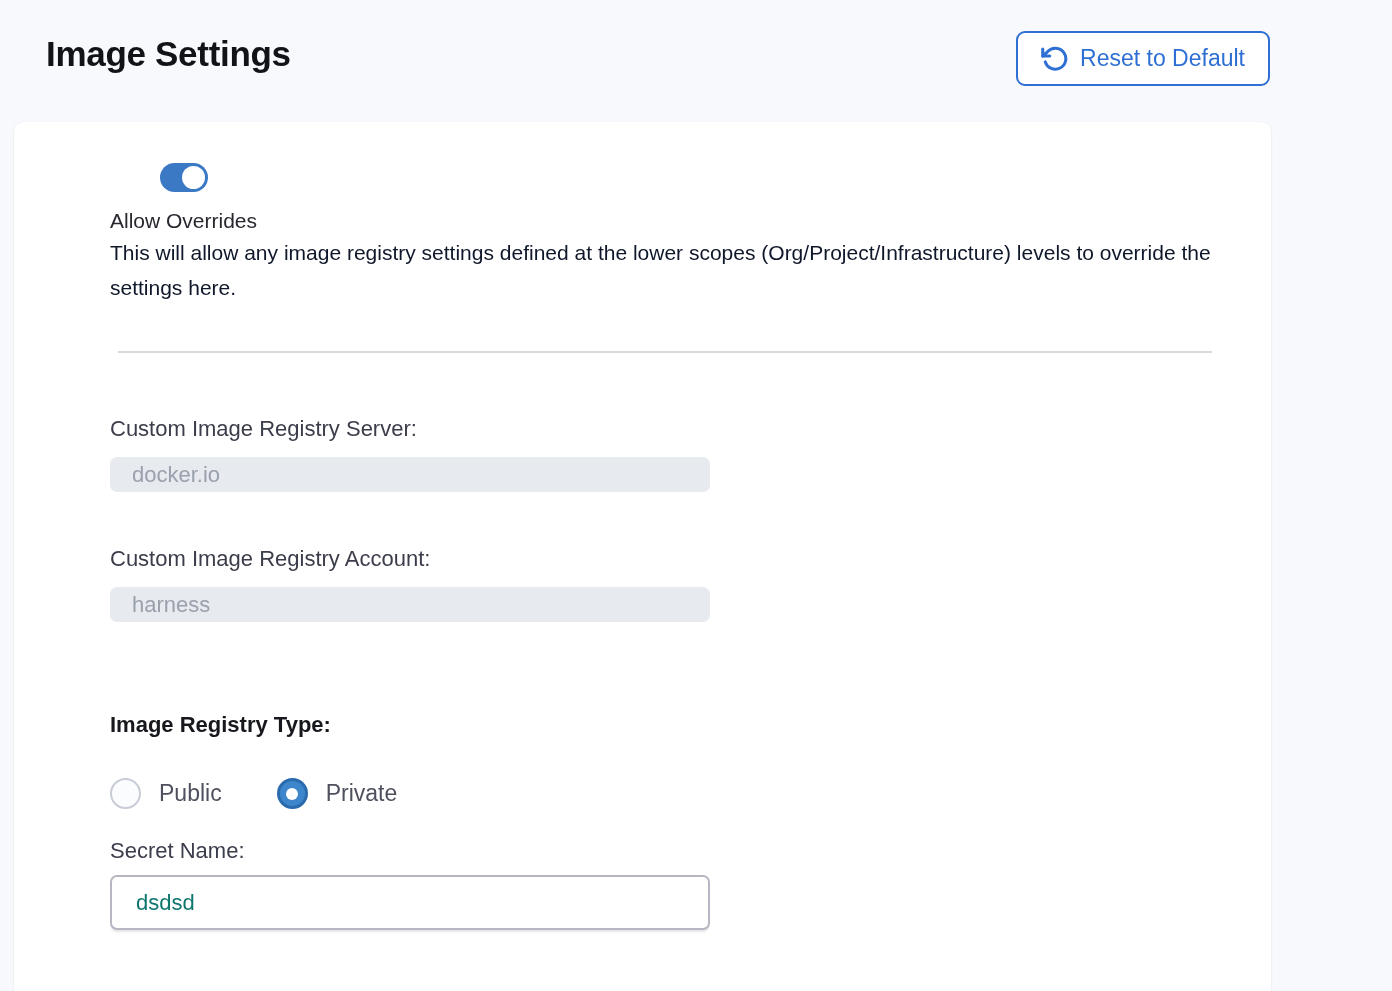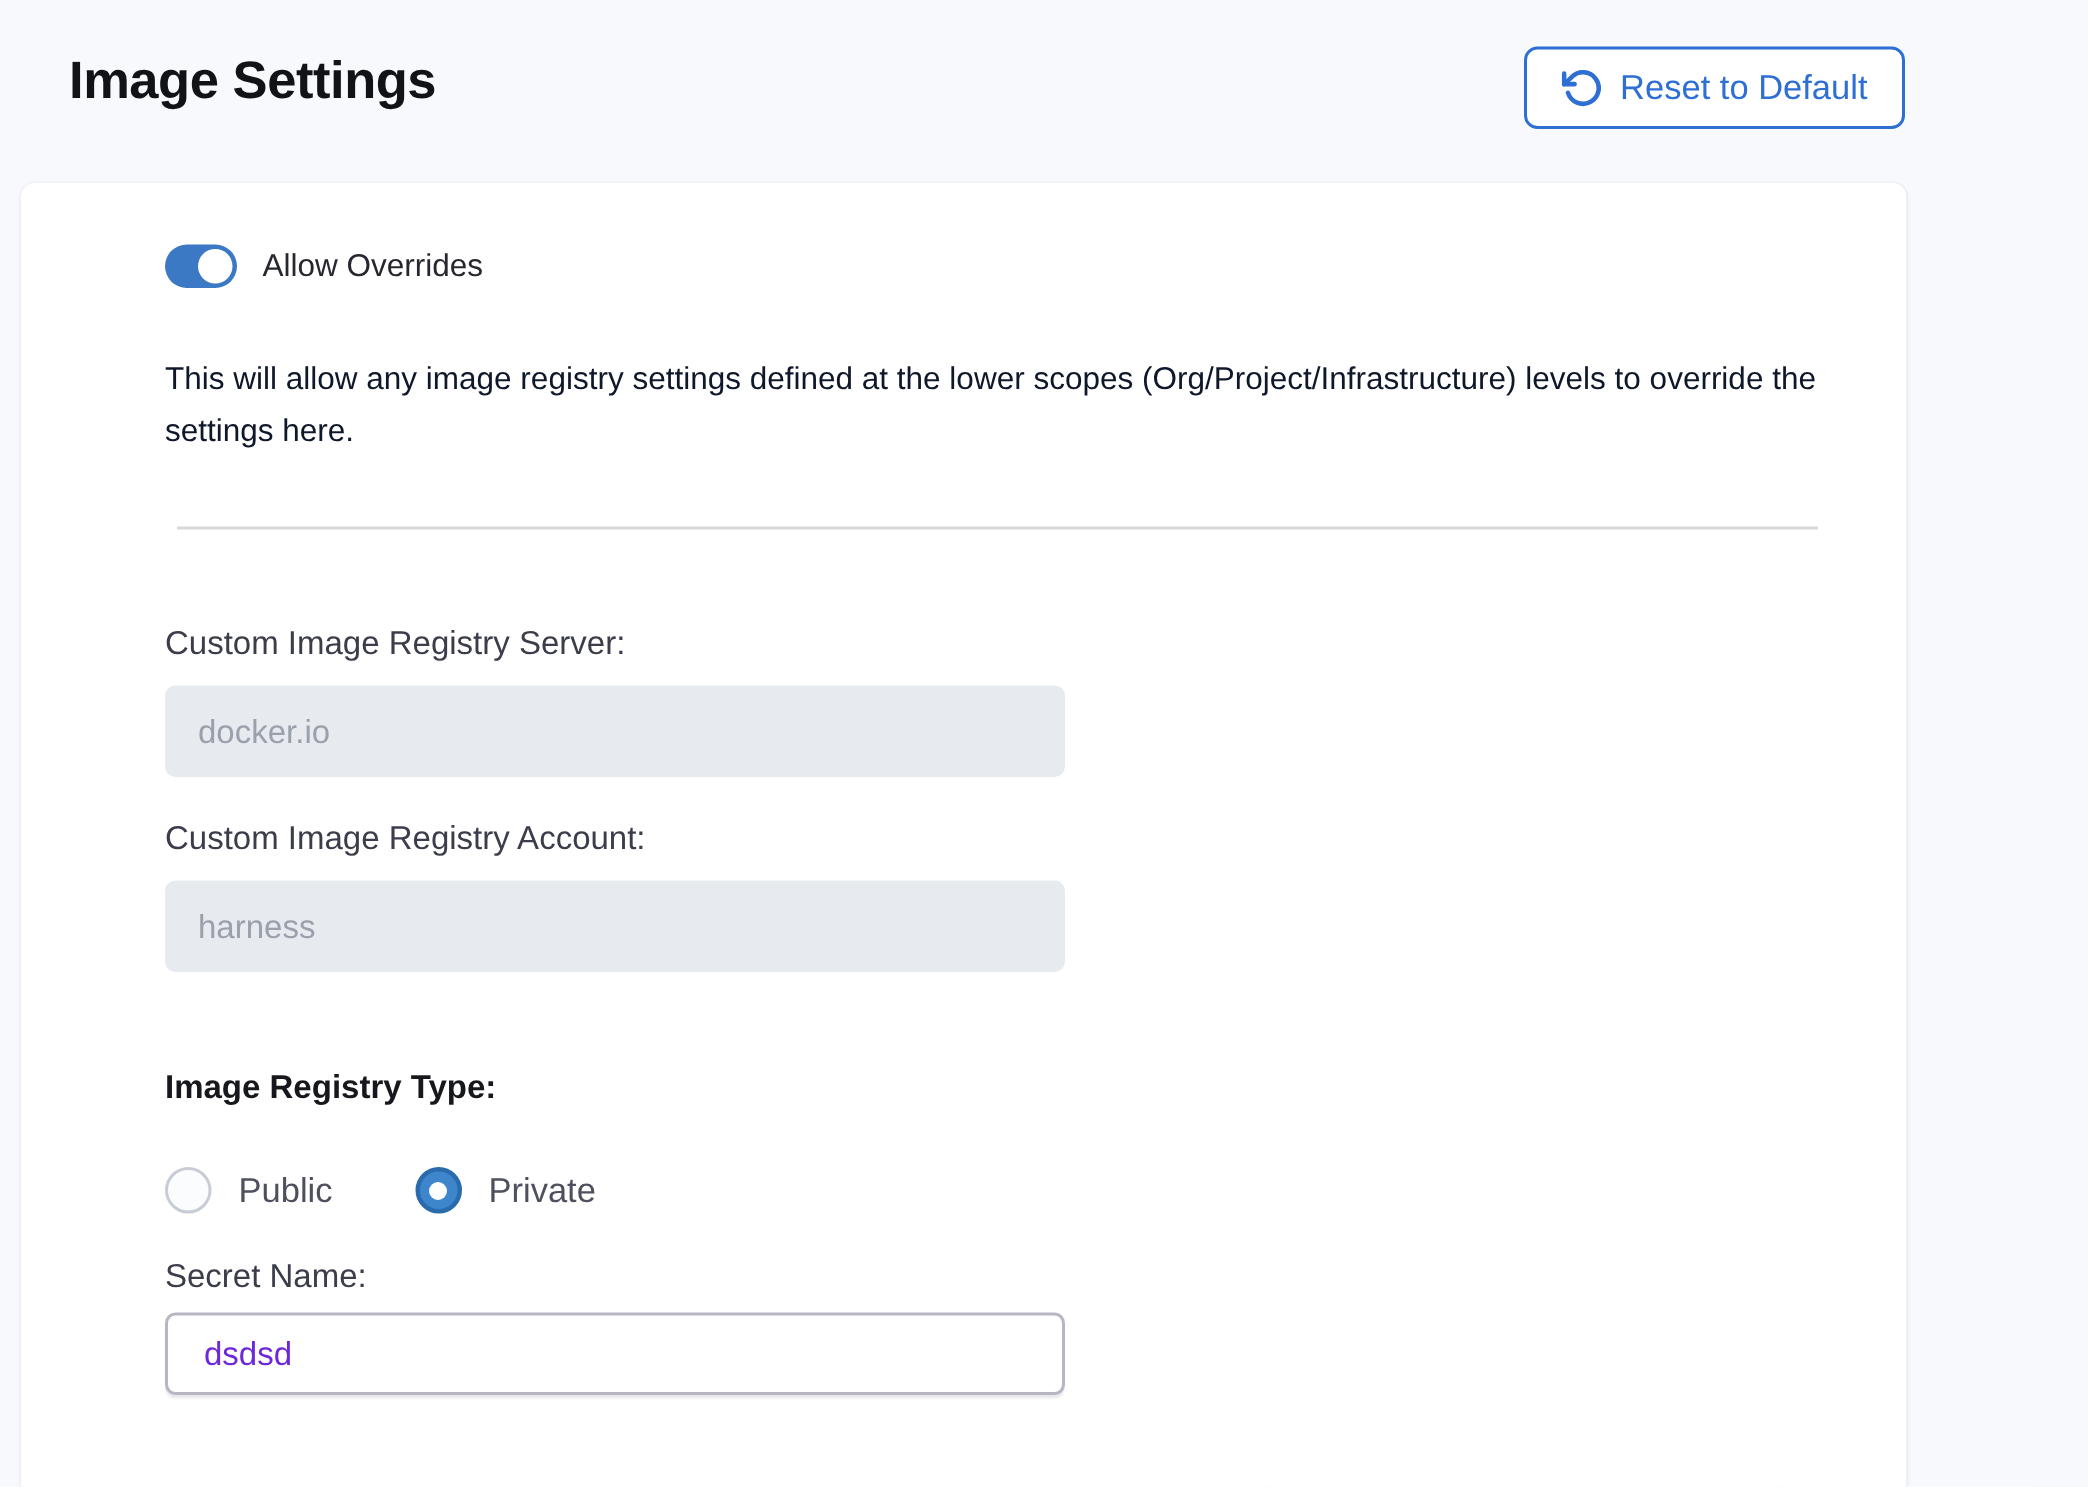--- a/index.html
+++ b/index.html
@@ -34,21 +34,21 @@
     position: absolute; left: 14px; top: 122px;
     width: 1257px; height: 900px;
     background: #ffffff;
     border-radius: 9px;
     box-shadow: 0 1px 3px rgba(40, 41, 61, 0.08), 0 0 1px rgba(40, 41, 61, 0.08);
   }
 
   
   .toggle-row {
     position: absolute; left: 96px; top: 41px;
-    display: flex; align-items: center; gap: 17px;
+    display: flex; align-items: center; gap: 17px; flex-direction: column;
   }
   .toggle {
     position: relative; width: 48px; height: 29px;
     background: #3b79c4; border-radius: 15px; cursor: pointer;
     flex: none;
   }
   .toggle .knob {
     position: absolute; right: 3px; top: 3px;
     width: 23px; height: 23px; border-radius: 50%;
     background: #ffffff;
@@ -69,36 +69,36 @@
 
   
   .field-label {
     position: absolute; left: 96px;
     font-size: 22px; color: #3b3d4a;
   }
   .field-label.bold { font-weight: 700; color: #17181d; }
 
   .text-input {
     position: absolute; left: 96px;
-    width: 600px; height: 61px;
+    width: 600px; height: 35px;
     border-radius: 7px;
     font-size: 22px;
     padding: 0 22px;
     font-family: "Liberation Sans", sans-serif;
     outline: none;
   }
   .text-input.disabled {
     background: #e7ebef;
     border: none;
     color: #9aa0ac;
   }
   .text-input.enabled {
     background: #ffffff;
     border: 2px solid #b6b7c2;
-    color: #6d28d9;
+    color: #0f766e;
     box-shadow: 0 3px 2px -1px rgba(40,41,61,0.12);
     padding-left: 24px;
   }
 
   .lbl-server  { top: 294px; }
   .inp-server  { top: 335px; }
   .lbl-account { top: 424px; }
   .inp-account { top: 465px; }
   .lbl-type    { top: 590px; }
   .lbl-secret  { top: 716px; }

